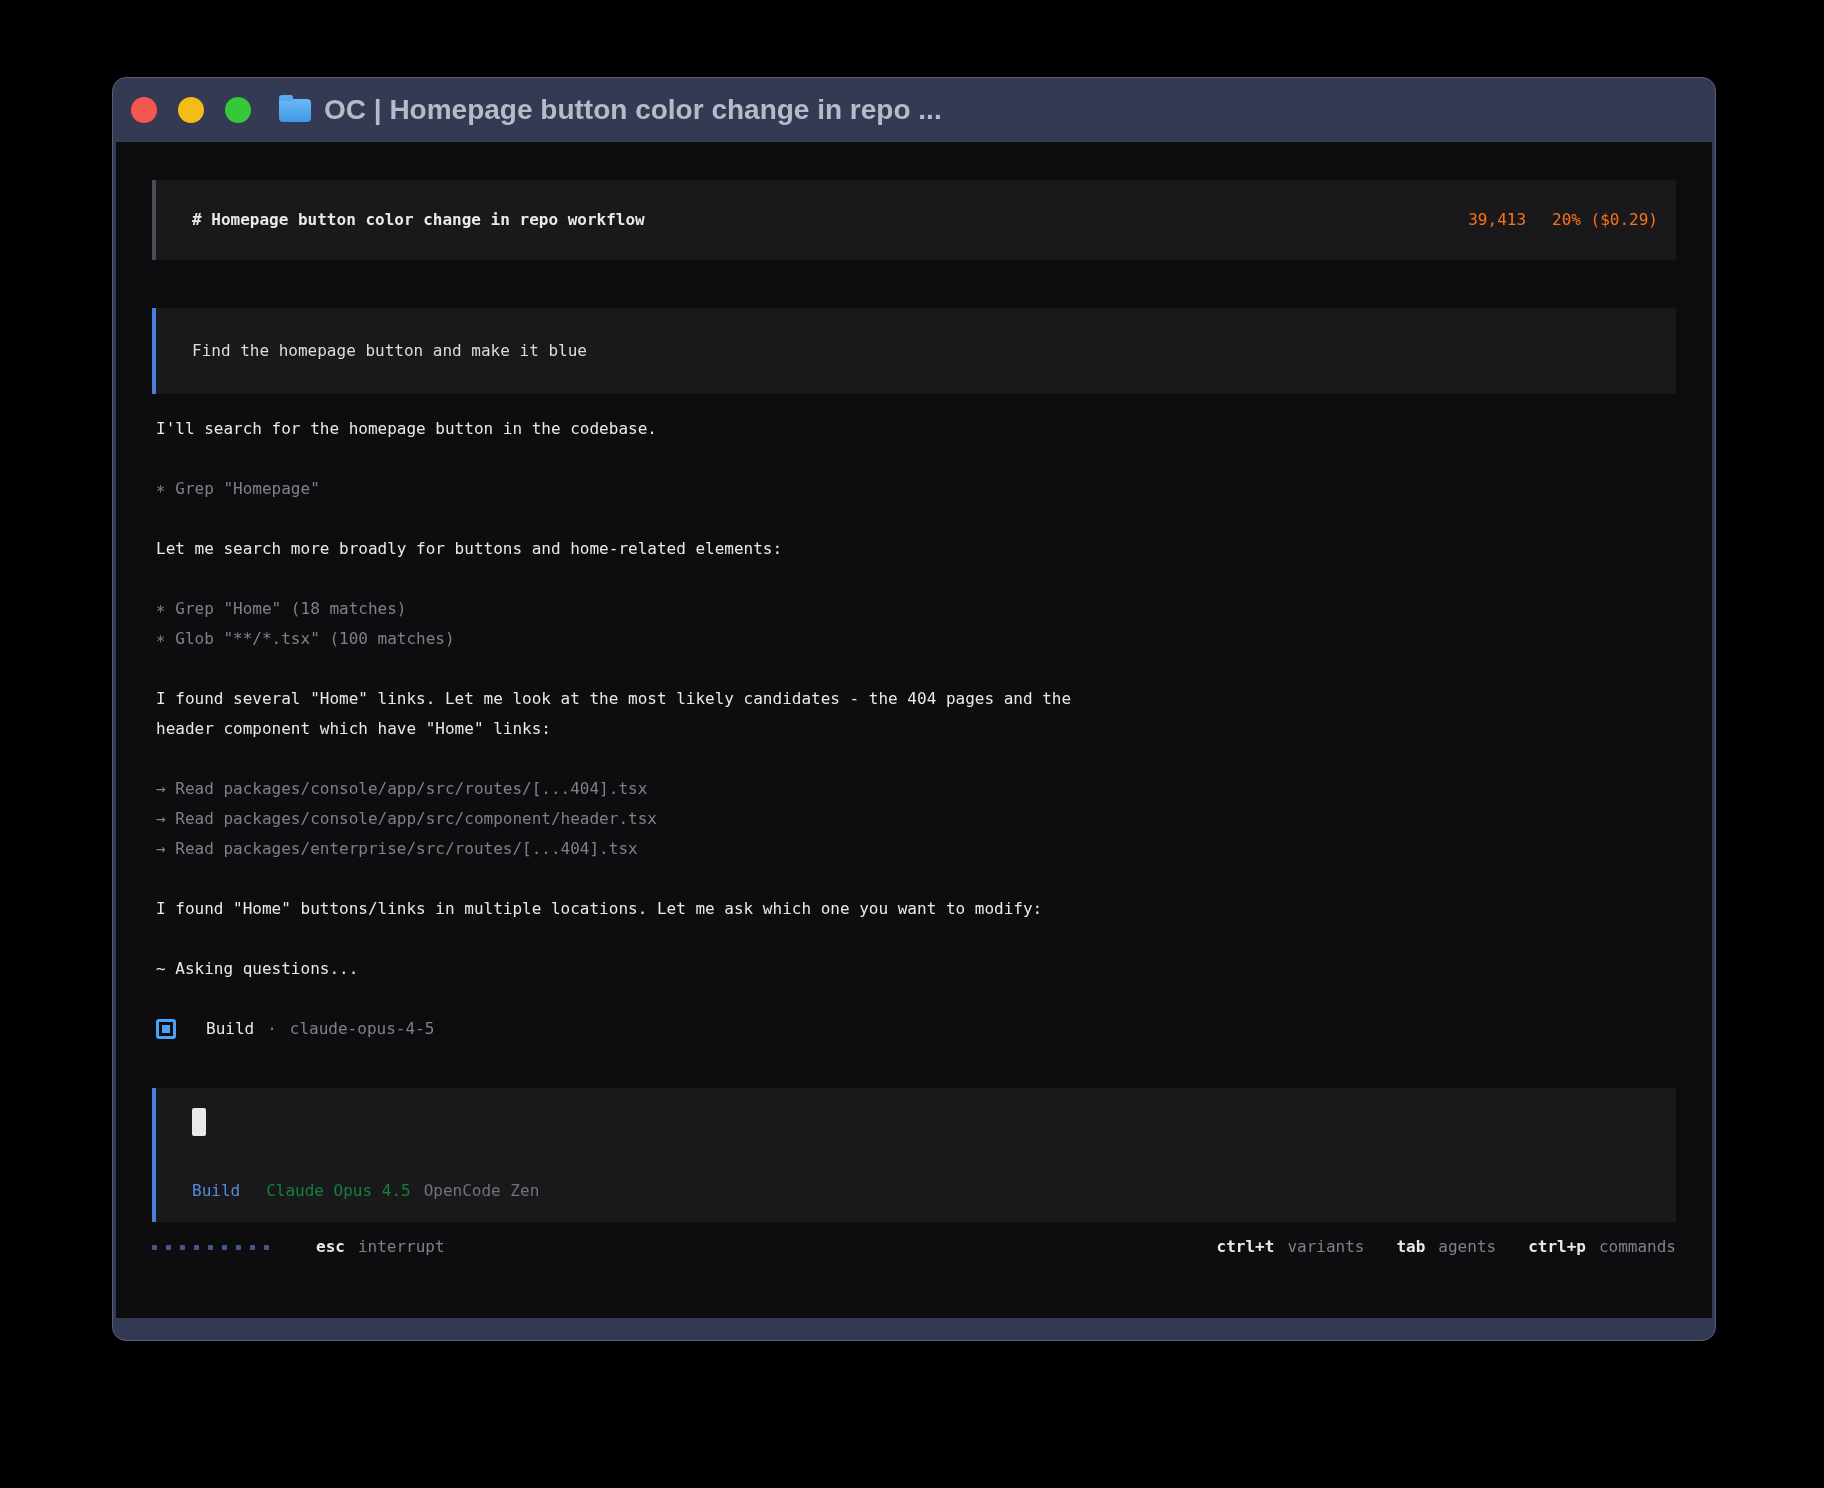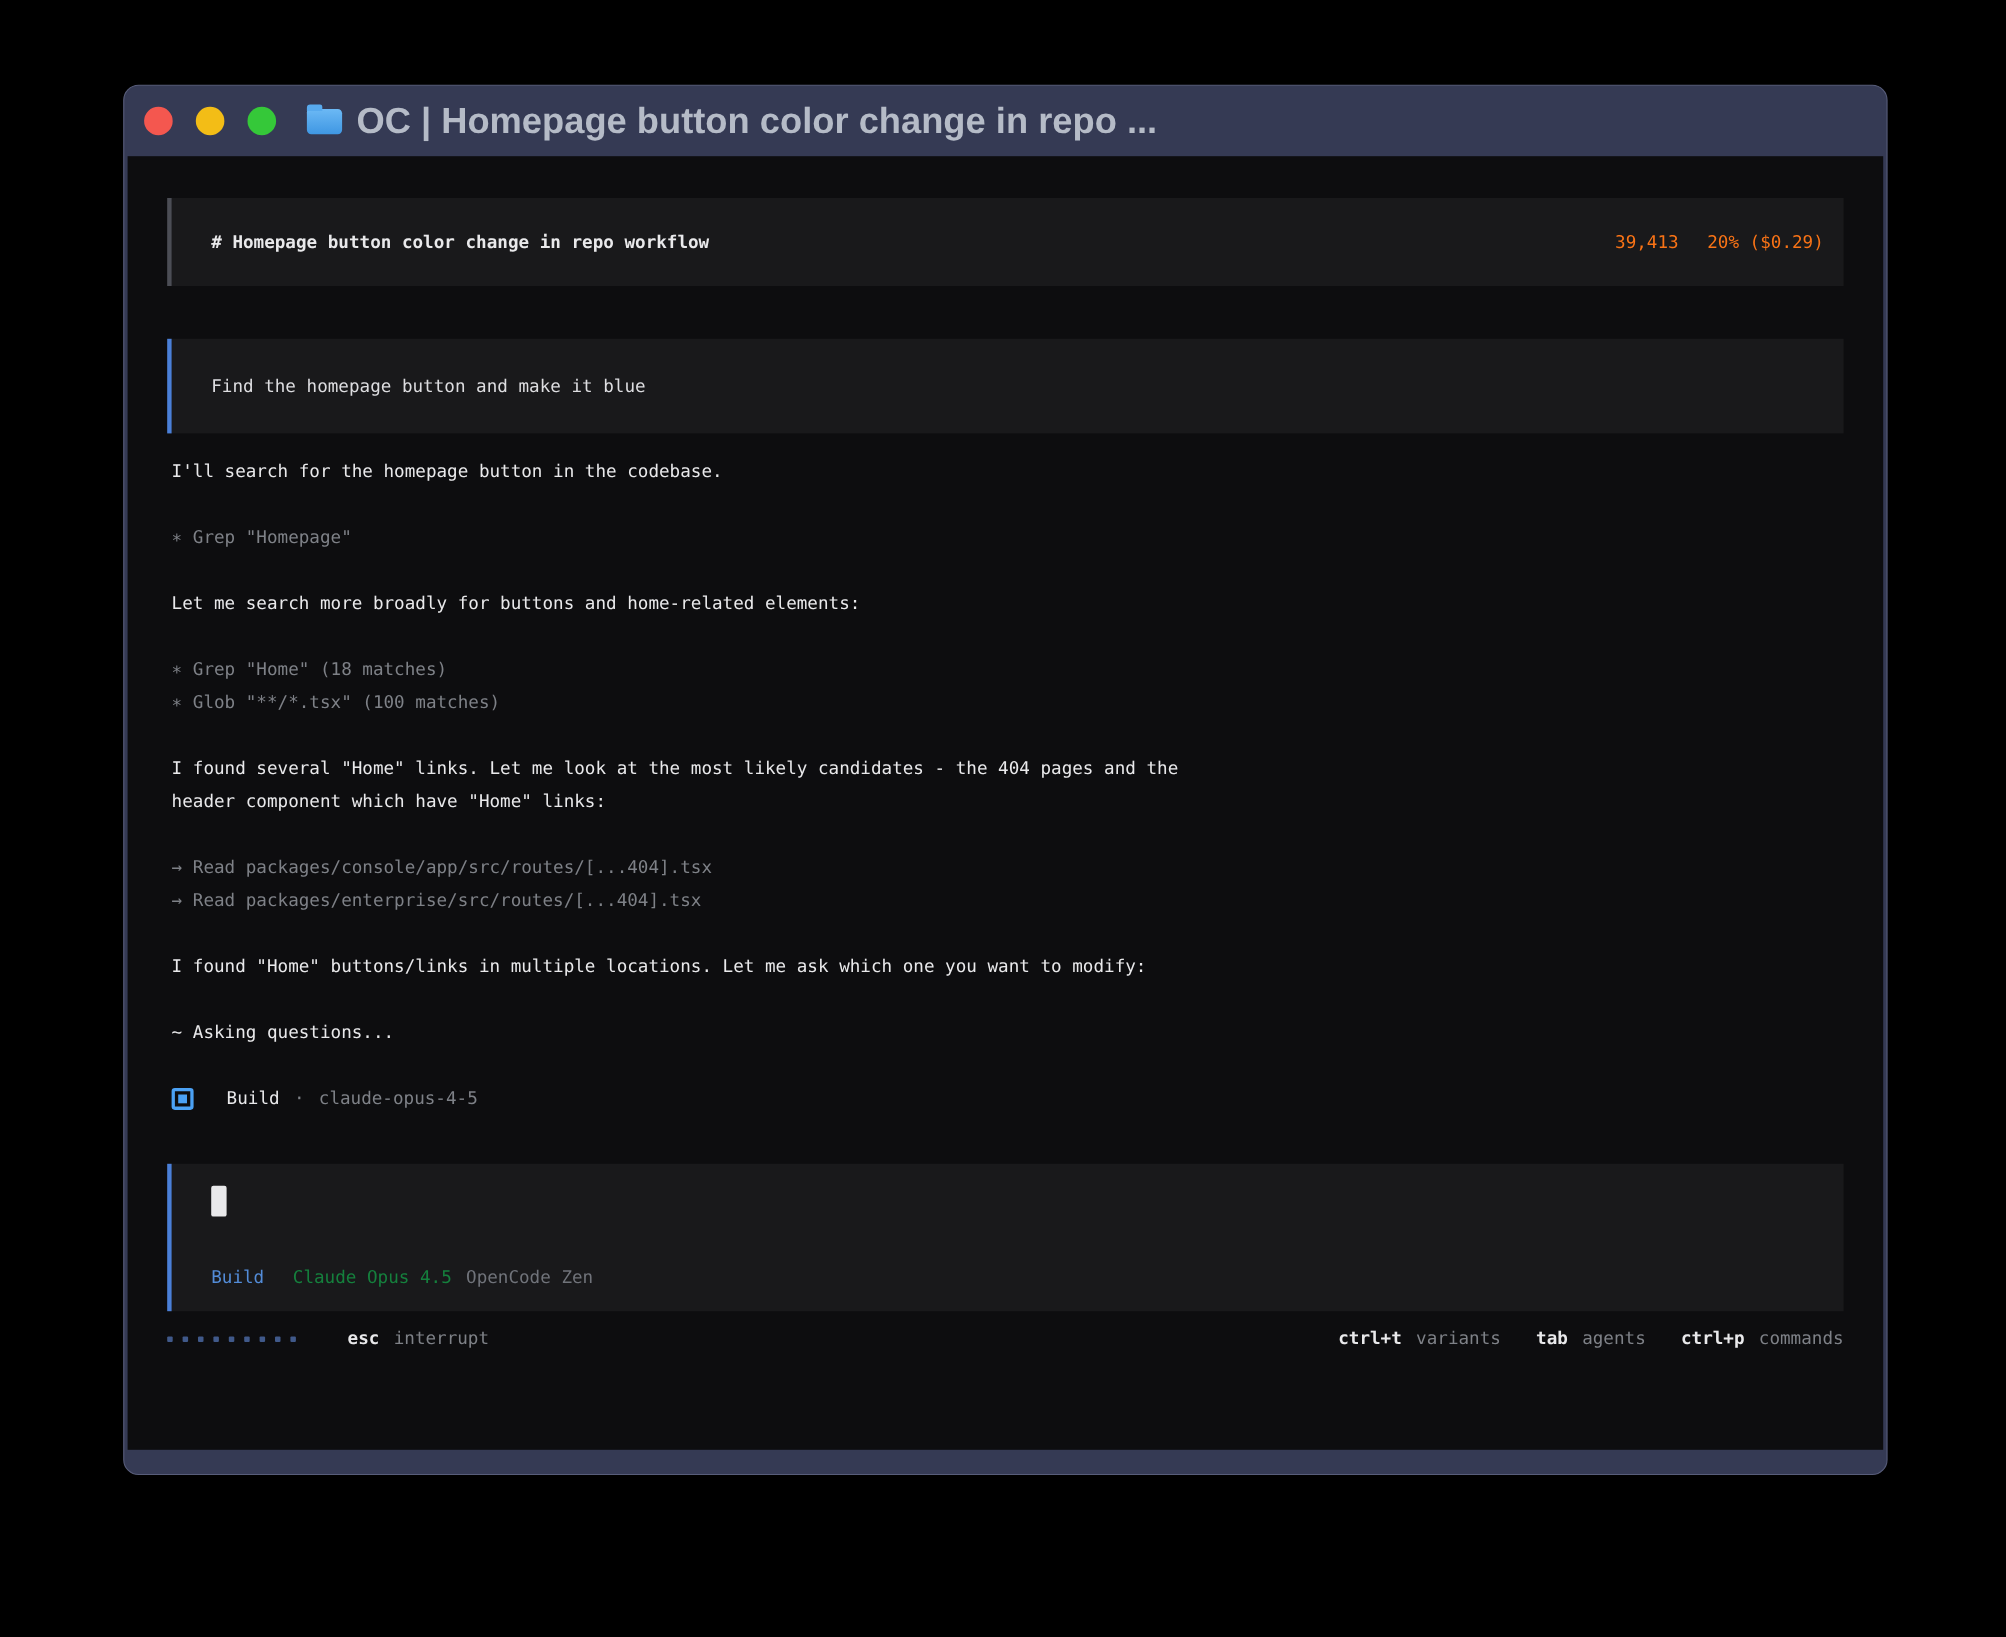--- a/index.html
+++ b/index.html
@@ -42,21 +42,21 @@
     content: "";
     position: absolute;
     left: 0; top: -4px;
     width: 14px; height: 6px;
     background: #58aaee;
     border-radius: 3px 2px 0 0;
   }
   .win-title {
     margin-left: 13px;
     font-family: "Liberation Sans", sans-serif;
-    font-size: 33px; font-weight: 700;
+    font-size: 28px; font-weight: 700;
     color: #b5bbc7;
     white-space: nowrap;
   }
   
   .content {
     flex: 1 1 auto;
     margin: 0 3px;
     background: #0d0d0f;
     padding: 38px 36px 0 36px;
     display: flex; flex-direction: column;
@@ -178,20 +178,21 @@
       <div class="para muted">
         <div class="line">∗ Grep "Home" (18 matches)</div>
         <div class="line">∗ Glob "**/*.tsx" (100 matches)</div>
       </div>
       <div class="para">
         <div class="line">I found several "Home" links. Let me look at the most likely candidates - the 404 pages and the</div>
         <div class="line">header component which have "Home" links:</div>
       </div>
       <div class="para muted">
         <div class="line">→ Read packages/console/app/src/routes/[...404].tsx</div>
+        <div class="line">→ Read packages/console/app/src/component/header.tsx</div>
         <div class="line">→ Read packages/enterprise/src/routes/[...404].tsx</div>
       </div>
       <div class="para">
         <div class="line">I found "Home" buttons/links in multiple locations. Let me ask which one you want to modify:</div>
       </div>
       <div class="para">
         <div class="line">~ Asking questions...</div>
       </div>
     </div>
 

